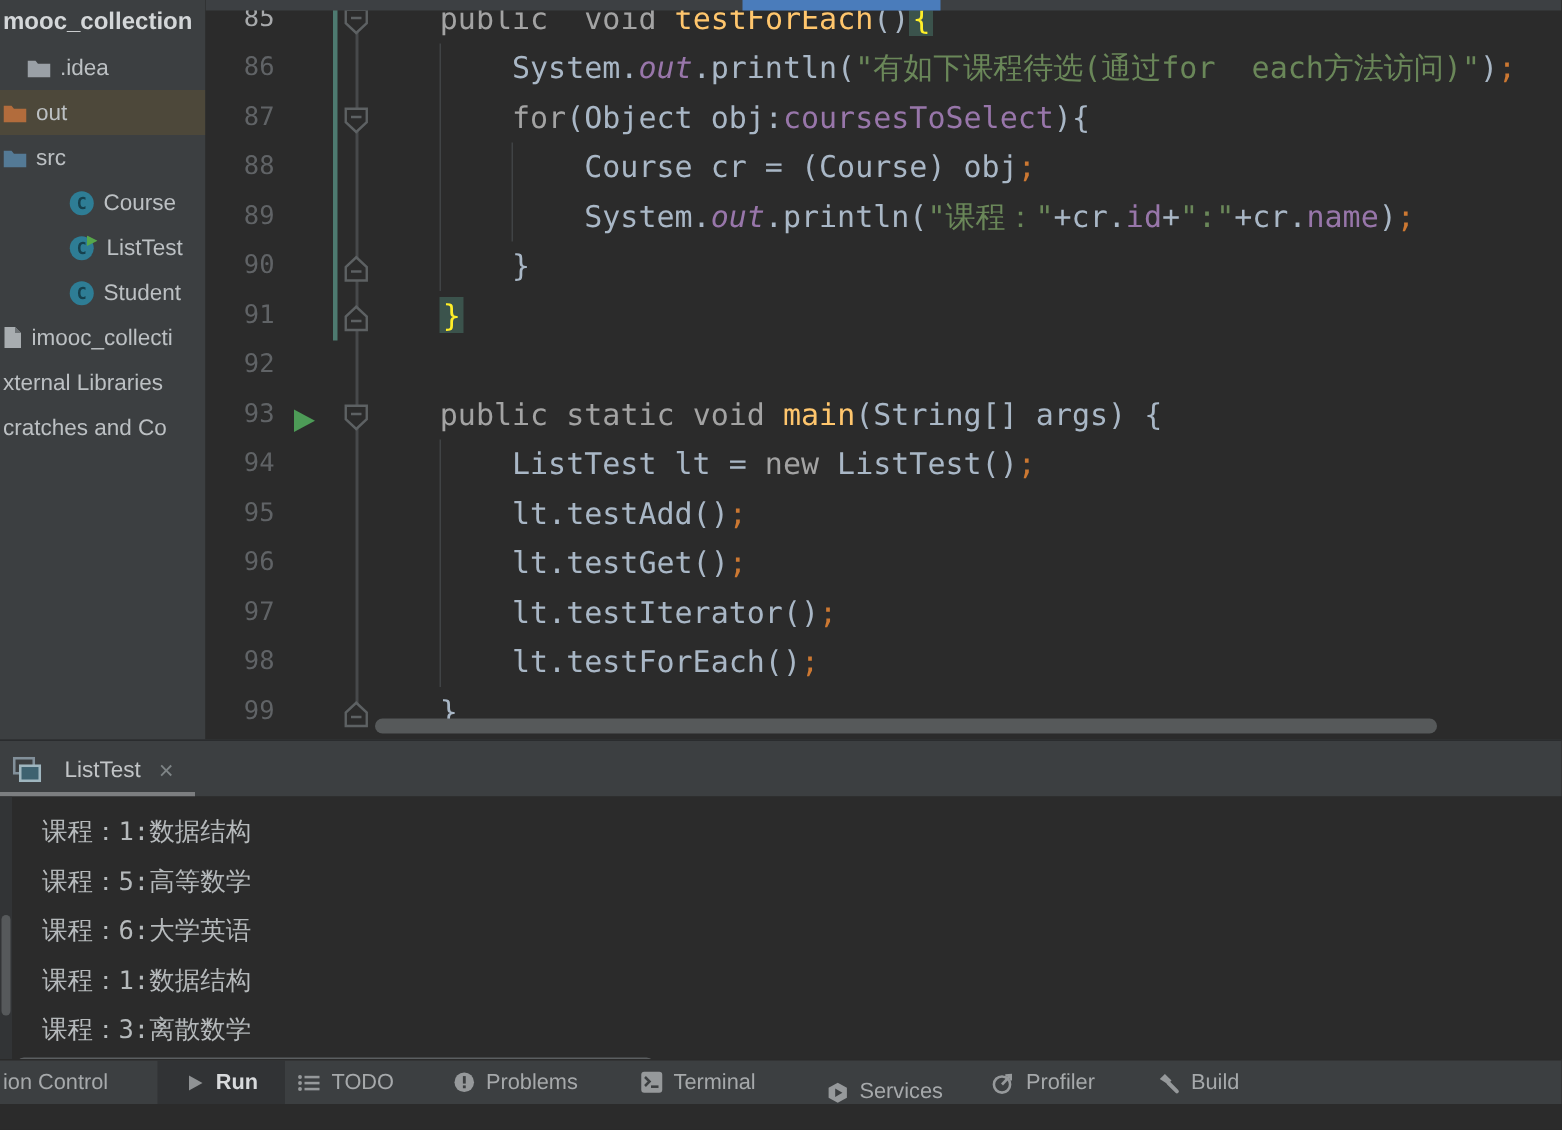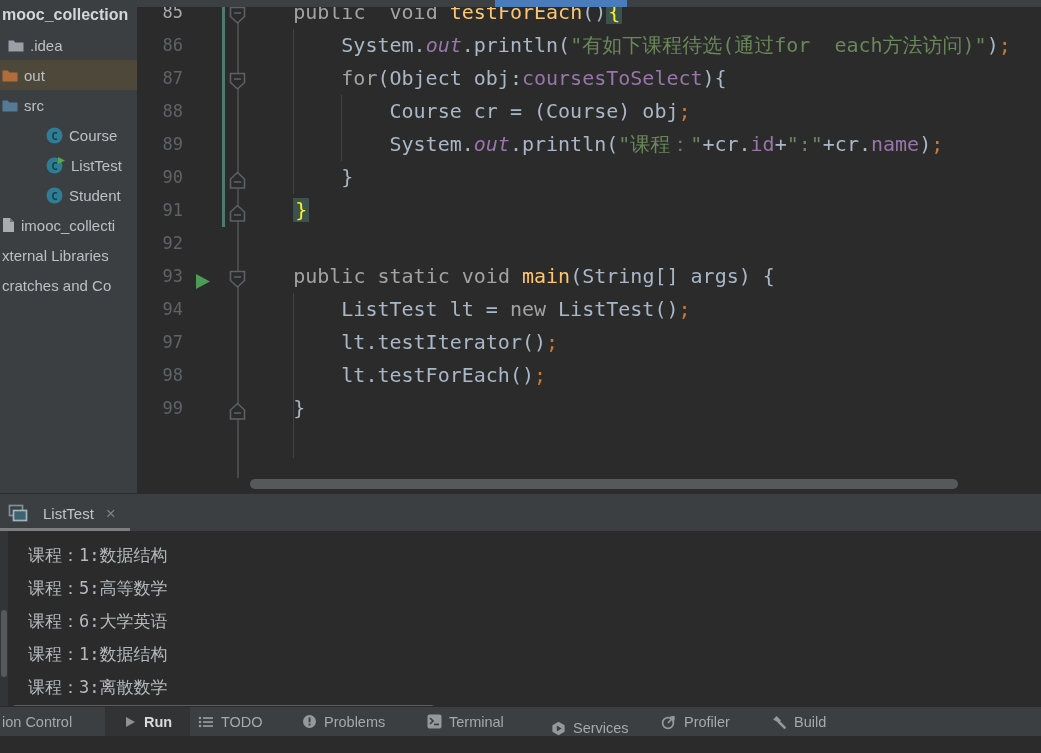--- a/index.html
+++ b/index.html
@@ -57,21 +57,21 @@
   .sb-item.active{background:#313335;justify-content:center;color:#d8dadc;font-weight:600;}
   .sb-ic{display:inline-flex;align-items:center;}
 </style>
 </head>
 <body>
 
 <div id="sidebar">
     <div class="tree-row root" style="padding-left: 2px;">
       <span>mooc_collection</span>
     </div>
-    <div class="tree-row" style="padding-left: 8px;">
+    <div class="tree-row" style="padding-left: 18px;">
       <span class="tree-ic">
         <svg width="16" height="13" viewBox="0 0 16 13">
           <path d="M0.5 1.5 h5.2 l1.6 2 H15.5 v9 H0.5 z" fill="#9aa0a6"></path>
         </svg>
       </span>
       <span>.idea</span>
     </div>
     <div class="tree-row selected" style="padding-left: 2px;">
       <span class="tree-ic">
         <svg width="16" height="13" viewBox="0 0 16 13">
@@ -195,20 +195,28 @@
           </svg></span>
         <span class="fold"><svg width="17" height="19" viewBox="0 0 17 19">
             <path d="M1.5 1.5 h14 v9 l-7 6.5 l-7 -6.5 z" fill="#2b2b2b" stroke="#5d6163" stroke-width="1.6"></path>
             <line x1="5" y1="7" x2="12" y2="7" stroke="#5d6163" stroke-width="1.6"></line>
           </svg></span>
         <div class="code-text"><span class="tk-p">    </span><span class="tk-k">public</span><span class="tk-p"> </span><span class="tk-k">static</span><span class="tk-p"> </span><span class="tk-k">void</span><span class="tk-p"> </span><span class="tk-m">main</span><span class="tk-p">(String[] args) {</span></div>
       </div>
       <div class="code-row">
         <div class="ln">94</div>
         <div class="code-text"><span class="tk-p">        ListTest lt = </span><span class="tk-k">new</span><span class="tk-p"> ListTest()</span><span class="tk-sm">;</span></div>
+      </div>
+      <div class="code-row">
+        <div class="ln">95</div>
+        <div class="code-text"><span class="tk-p">        lt.testAdd()</span><span class="tk-sm">;</span></div>
+      </div>
+      <div class="code-row">
+        <div class="ln">96</div>
+        <div class="code-text"><span class="tk-p">        lt.testGet()</span><span class="tk-sm">;</span></div>
       </div>
       <div class="code-row">
         <div class="ln">97</div>
         <div class="code-text"><span class="tk-p">        lt.testIterator()</span><span class="tk-sm">;</span></div>
       </div>
       <div class="code-row">
         <div class="ln">98</div>
         <div class="code-text"><span class="tk-p">        lt.testForEach()</span><span class="tk-sm">;</span></div>
       </div>
       <div class="code-row">

